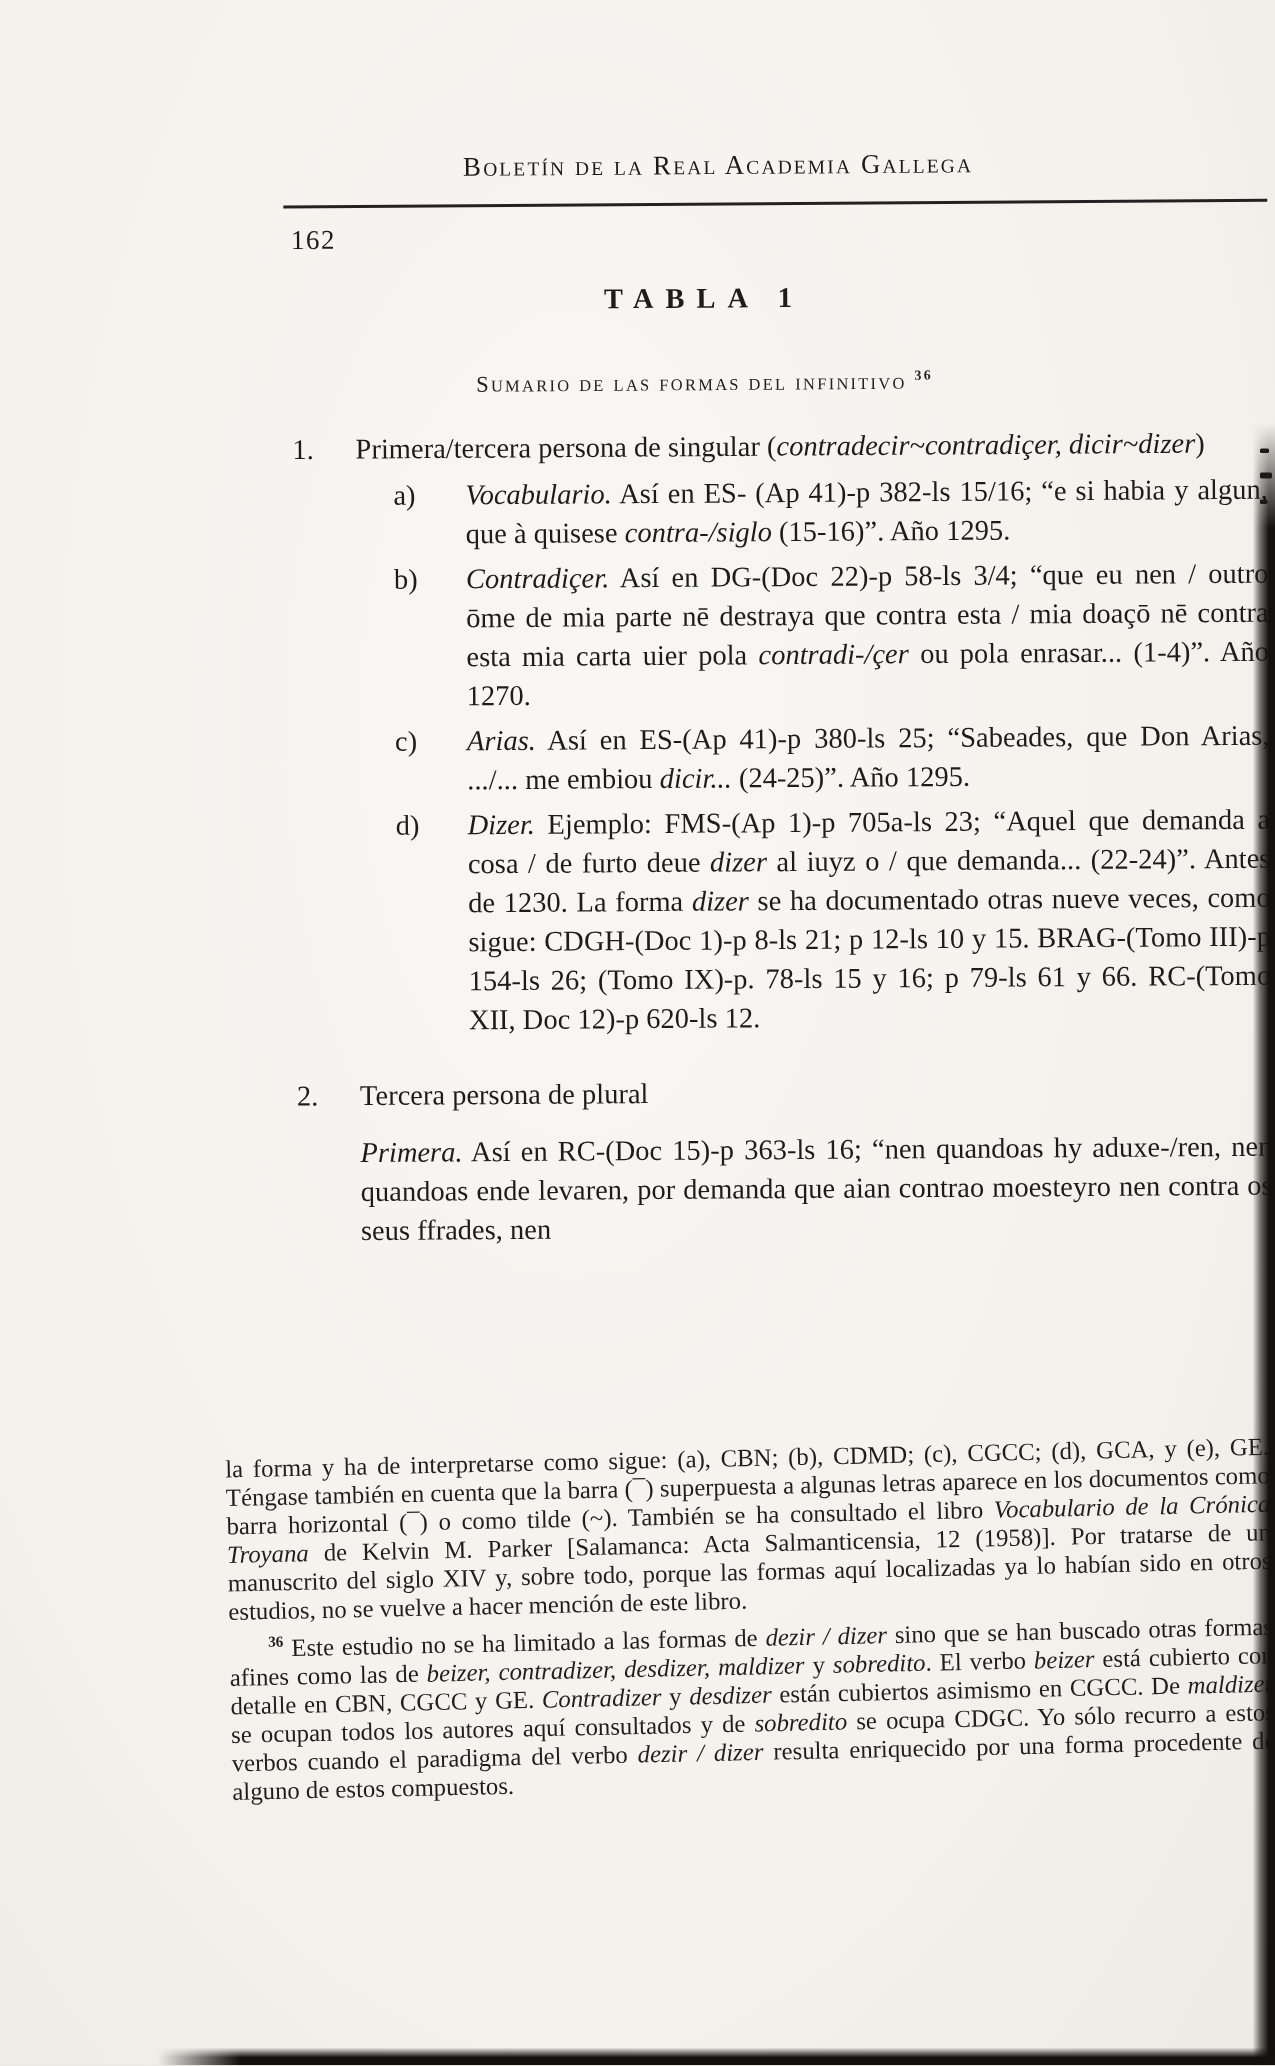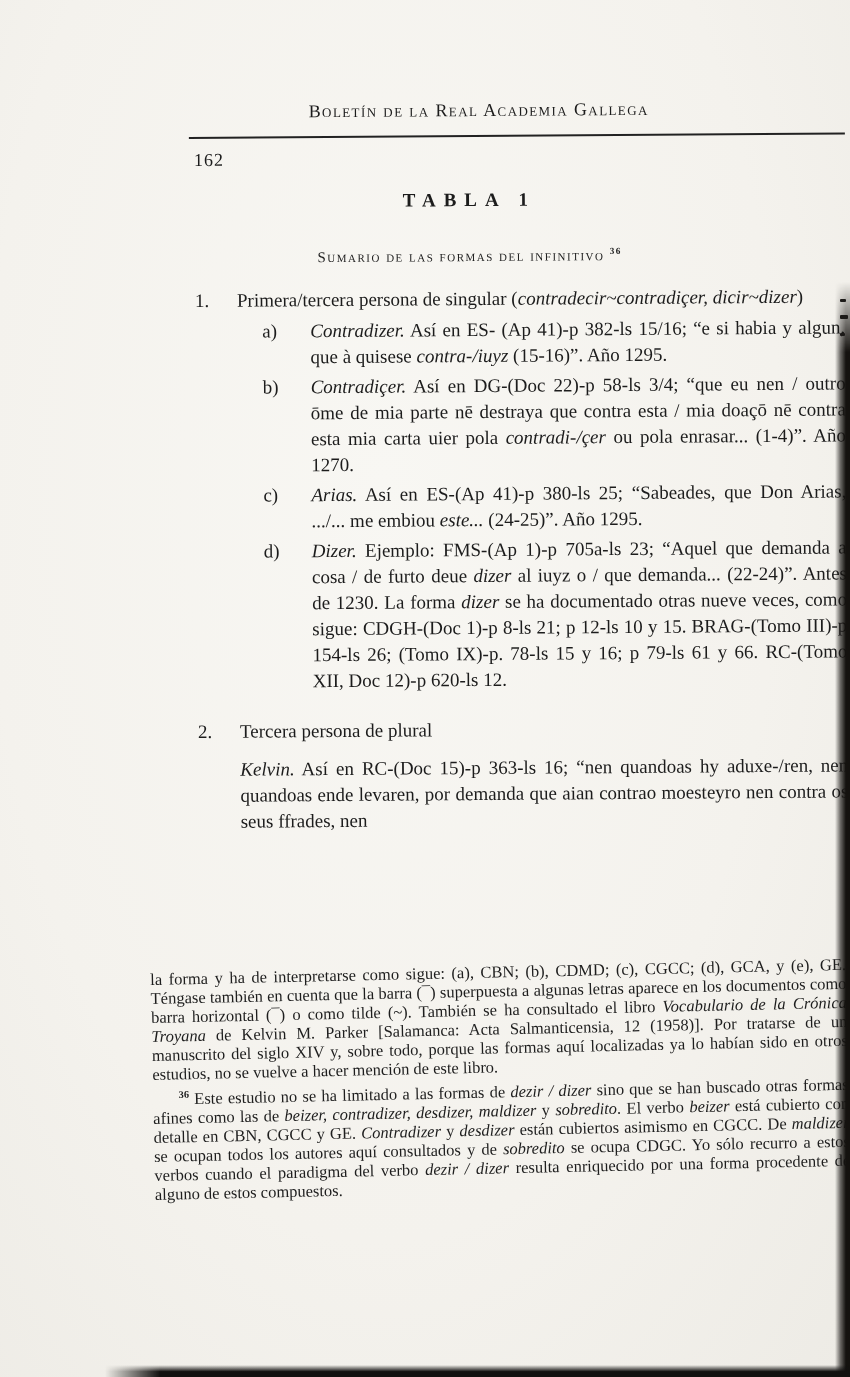--- a/index.html
+++ b/index.html
@@ -65,44 +65,44 @@
 
     <div class="main-col">
 
       <div class="num-item">
         <span class="item-num">1.</span>
         <span><span>Primera/tercera persona de singular (</span><span class="it">contradecir~contradiçer, dicir~dizer</span><span>)</span></span>
       </div>
 
       <div class="entry">
         <span class="entry-letter">a)</span>
-        <span><span class="it">Contradizer.</span><span> Así en ES- (Ap 41)-p 382-ls 15/16; “e si habia y algun, que à quisese </span><span class="it">contra-/iuyz</span><span> (15-16)”. Año 1295.</span></span>
+        <span><span class="it">Vocabulario.</span><span> Así en ES- (Ap 41)-p 382-ls 15/16; “e si habia y algun, que à quisese </span><span class="it">contra-/siglo</span><span> (15-16)”. Año 1295.</span></span>
       </div>
 
       <div class="entry">
         <span class="entry-letter">b)</span>
         <span><span class="it">Contradiçer.</span><span> Así en DG-(Doc 22)-p 58-ls 3/4; “que eu nen / outro ōme de mia parte nē destraya que contra esta / mia doaçō nē contra esta mia carta uier pola </span><span class="it">contradi-/çer</span><span> ou pola enrasar... (1-4)”. Año 1270.</span></span>
       </div>
 
       <div class="entry">
         <span class="entry-letter">c)</span>
-        <span><span class="it">Arias.</span><span> Así en ES-(Ap 41)-p 380-ls 25; “Sabeades, que Don Arias, .../... me embiou </span><span class="it">este...</span><span> (24-25)”. Año 1295.</span></span>
+        <span><span class="it">Arias.</span><span> Así en ES-(Ap 41)-p 380-ls 25; “Sabeades, que Don Arias, .../... me embiou </span><span class="it">dicir...</span><span> (24-25)”. Año 1295.</span></span>
       </div>
 
       <div class="entry">
         <span class="entry-letter">d)</span>
         <span><span class="it">Dizer.</span><span> Ejemplo: FMS-(Ap 1)-p 705a-ls 23; “Aquel que demanda a cosa / de furto deue </span><span class="it">dizer</span><span> al iuyz o / que demanda... (22-24)”. Antes de 1230. La forma </span><span class="it">dizer</span><span> se ha documentado otras nueve veces, como sigue: CDGH-(Doc 1)-p 8-ls 21; p 12-ls 10 y 15. BRAG-(Tomo III)-p 154-ls 26; (Tomo IX)-p. 78-ls 15 y 16; p 79-ls 61 y 66. RC-(Tomo XII, Doc 12)-p 620-ls 12.</span></span>
       </div>
 
       <div class="num-item item2">
         <span class="item-num">2.</span>
         <span><span>Tercera persona de plural</span></span>
       </div>
 
-      <div class="item2-par"><span class="it">Kelvin.</span><span> Así en RC-(Doc 15)-p 363-ls 16; “nen quandoas hy aduxe-/ren, nen quandoas ende levaren, por demanda que aian contrao moesteyro nen contra os seus ffrades, nen</span></div>
+      <div class="item2-par"><span class="it">Primera.</span><span> Así en RC-(Doc 15)-p 363-ls 16; “nen quandoas hy aduxe-/ren, nen quandoas ende levaren, por demanda que aian contrao moesteyro nen contra os seus ffrades, nen</span></div>
 
     </div>
   </div>
 
   <div class="footnotes">
     <div class="fn"><span>la forma y ha de interpretarse como sigue: (a), CBN; (b), CDMD; (c), CGCC; (d), GCA, y (e), GE. Téngase también en cuenta que la barra (¯) superpuesta a algunas letras aparece en los documentos como barra horizontal (¯) o como tilde (~). También se ha consultado el libro </span><span class="it">Vocabulario de la Crónica Troyana</span><span> de Kelvin M. Parker [Salamanca: Acta Salmanticensia, 12 (1958)]. Por tratarse de un manuscrito del siglo XIV y, sobre todo, porque las formas aquí localizadas ya lo habían sido en otros estudios, no se vuelve a hacer mención de este libro.</span></div>
     <div class="fn fn-indent"><span class="sup">36</span><span> Este estudio no se ha limitado a las formas de </span><span class="it">dezir / dizer</span><span> sino que se han buscado otras formas afines como las de </span><span class="it">beizer, contradizer, desdizer, maldizer</span><span> y </span><span class="it">sobredito</span><span>. El verbo </span><span class="it">beizer</span><span> está cubierto con detalle en CBN, CGCC y GE. </span><span class="it">Contradizer</span><span> y </span><span class="it">desdizer</span><span> están cubiertos asimismo en CGCC. De </span><span class="it">maldizer</span><span> se ocupan todos los autores aquí consultados y de </span><span class="it">sobredito</span><span> se ocupa CDGC. Yo sólo recurro a estos verbos cuando el paradigma del verbo </span><span class="it">dezir / dizer</span><span> resulta enriquecido por una forma procedente de alguno de estos compuestos.</span></div>
   </div>
 
   <div class="edge-right"></div>

